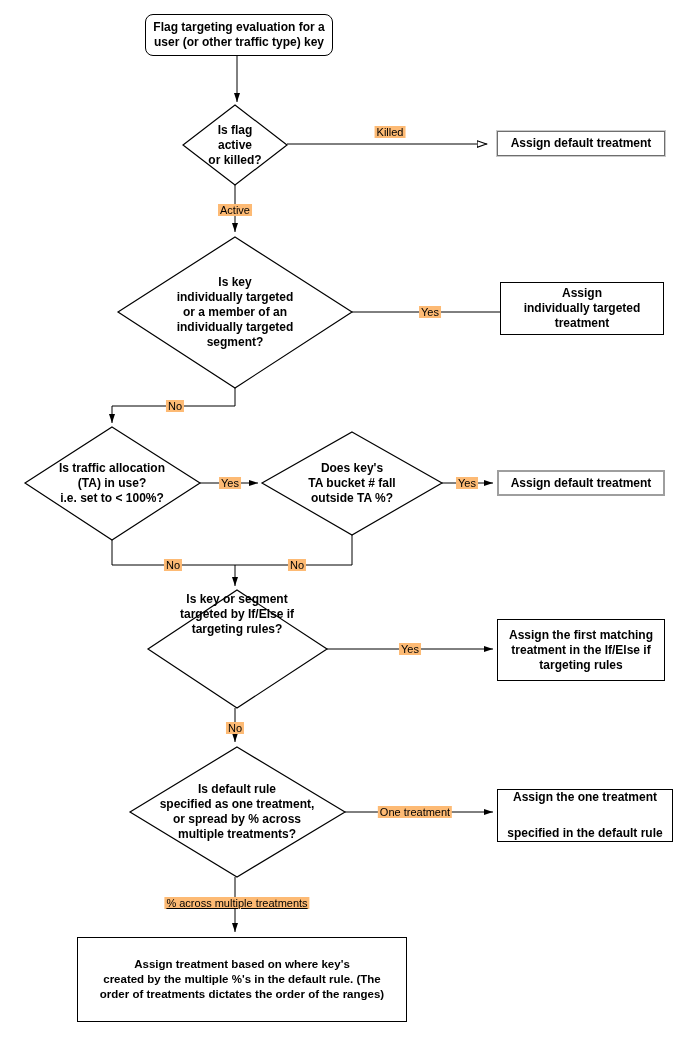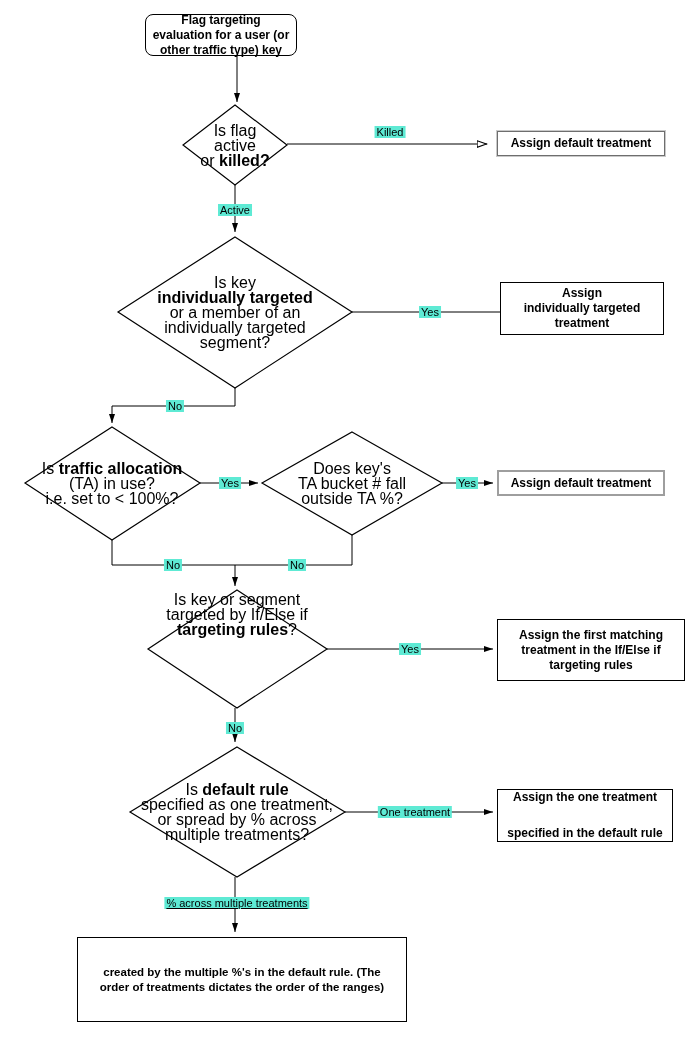--- a/index.html
+++ b/index.html
@@ -19,27 +19,27 @@
     text-align:center;font-size:12px;line-height:15px;
     box-sizing:border-box;
   }
   .node.bold{font-weight:bold;}
   .node .line{white-space:nowrap;}
   .start{border-radius:8px;font-weight:bold;padding:2px 6px;}
   .graybox1{border:1px solid #6e6e6e;outline:1px solid #c9c9c9;}
   .graybox2{border:2px solid #9e9e9e;}
   .dtext{
     position:absolute;z-index:2;
-    text-align:center;font-size:16px;line-height:15px;
+    text-align:center;font-size:12px;line-height:15px;font-weight:bold;
   }
   .dtext .line{white-space:nowrap;}
   .elabel{
     position:absolute;z-index:3;
     font-size:11px;line-height:12px;
-    background:#5eead4;padding:0 2px;white-space:nowrap;
+    background:#fdba74;padding:0 2px;white-space:nowrap;
     transform:translate(-50%,-50%);
   }
 </style>
 </head>
 <body>
 
 <div class="canvas">
 
   <svg width="691" height="1045" viewBox="0 0 691 1045">
     <defs>
@@ -67,21 +67,21 @@
     <path d="M235,877 L235,932" stroke="#000" fill="none" marker-end="url(#mArrow)"></path>
 
     <polygon points="235,105 287,145 235,185 183,145" fill="#fff" stroke="#000" stroke-width="1.2"></polygon>
     <polygon points="235,237 352,312 235,388 118,312" fill="#fff" stroke="#000" stroke-width="1.2"></polygon>
     <polygon points="112,427 200,483 112,540 25,483" fill="#fff" stroke="#000" stroke-width="1.2"></polygon>
     <polygon points="352,432 442,483 352,535 262,483" fill="#fff" stroke="#000" stroke-width="1.2"></polygon>
     <polygon points="237,590 327,649 237,708 148,649" fill="#fff" stroke="#000" stroke-width="1.2"></polygon>
     <polygon points="237,747 345,812 237,877 130,812" fill="#fff" stroke="#000" stroke-width="1.2"></polygon>
   </svg>
 
-  <div class="node start" style="left:145px;top:14px;width:152px;height:42px;">
+  <div class="node start" style="left:145px;top:14px;width:188px;height:42px;">
     <span>Flag targeting evaluation for a user (or other traffic type) key</span>
   </div>
 
   <div class="dtext" style="left:175px;top:123px;width:120px;">
     <div class="line"><span>Is flag</span></div>
     <div class="line"><span>active</span></div>
     <div class="line"><span>or </span><b>killed?</b></div>
   </div>
 
   <div class="dtext" style="left:135px;top:275px;width:200px;">
@@ -124,32 +124,33 @@
   <div class="node bold" style="left:500px;top:274px;width:164px;height:53px;margin-top:8px;">
     <div class="line"><span>Assign</span></div>
     <div class="line"><span>individually targeted</span></div>
     <div class="line"><span>treatment</span></div>
   </div>
 
   <div class="node bold graybox2" style="left:497px;top:470px;width:168px;height:26px;">
     <span>Assign default treatment</span>
   </div>
 
-  <div class="node bold" style="left:497px;top:619px;width:188px;height:62px;">
+  <div class="node bold" style="left:497px;top:619px;width:168px;height:62px;">
     <div class="line"><span>Assign the first matching</span></div>
     <div class="line"><span>treatment in the If/Else if</span></div>
     <div class="line"><span>targeting rules</span></div>
   </div>
 
   <div class="node bold" style="left:497px;top:789px;width:176px;height:53px;justify-content:space-between;">
     <div class="line"><span>Assign the one treatment</span></div>
     <div class="line"><span>specified in the default rule</span></div>
   </div>
 
   <div class="node bold" style="left:77px;top:937px;width:330px;height:85px;font-size:11.5px;">
+    <div class="line"><span>Assign treatment based on where key's</span></div>
     <div class="line"><span>created by the multiple %'s in the default rule. (The</span></div>
     <div class="line"><span>order of treatments dictates the order of the ranges)</span></div>
   </div>
 
   <div class="elabel" style="left:390px;top:132px;">Killed</div>
   <div class="elabel" style="left:235px;top:210px;">Active</div>
   <div class="elabel" style="left:430px;top:312px;">Yes</div>
   <div class="elabel" style="left:175px;top:406px;">No</div>
   <div class="elabel" style="left:230px;top:483px;">Yes</div>
   <div class="elabel" style="left:467px;top:483px;">Yes</div>

